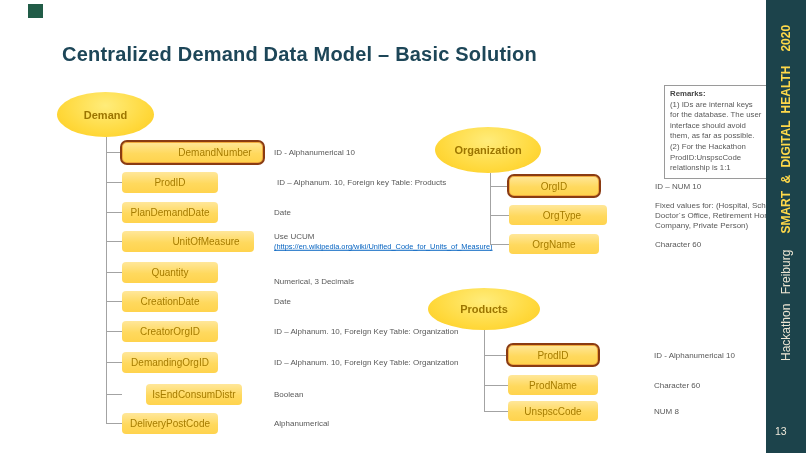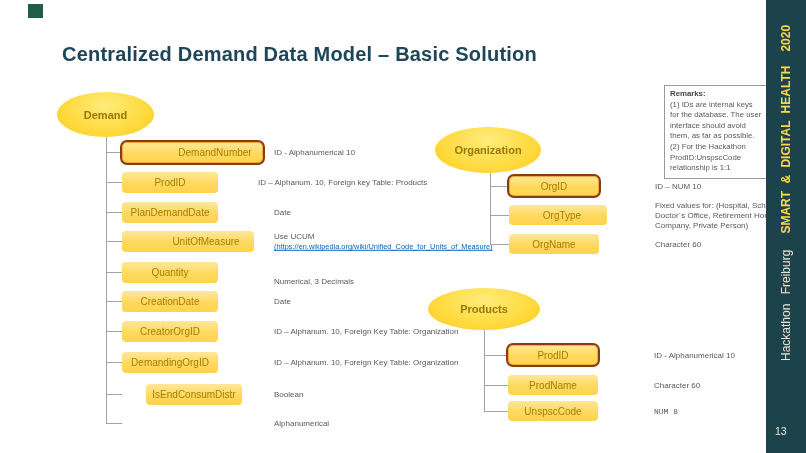--- a/index.html
+++ b/index.html
@@ -70,21 +70,21 @@
   <div class="hline" style="left:106px;top:152px;width:16px;"></div>
   <div class="box key" style="left:120px;top:140px;width:96px;height:21px;padding-left:45px;">
     <span>DemandNumber</span>
   </div>
   <div class="ann" style="left:226px;top:153px;">ID - Alphanumerical 10</div>
 
   <div class="hline" style="left:106px;top:182px;width:16px;"></div>
   <div class="box" style="left:122px;top:172px;">
     <span>ProdID</span>
   </div>
-  <div class="ann" style="left:210px;top:183px;">ID – Alphanum. 10, Foreign key Table: Products</div>
+  <div class="ann" style="left:229px;top:183px;">ID – Alphanum. 10, Foreign key Table: Products</div>
 
   <div class="hline" style="left:106px;top:212px;width:16px;"></div>
   <div class="box" style="left:122px;top:202px;">
     <span>PlanDemandDate</span>
   </div>
   <div class="ann" style="left:226px;top:213px;">Date</div>
 
   <div class="hline" style="left:106px;top:241px;width:16px;"></div>
   <div class="box" style="left:122px;top:231px;padding-left:36px;">
     <span>UnitOfMeasure</span>
@@ -118,20 +118,23 @@
   </div>
   <div class="ann" style="left:226px;top:363px;">ID – Alphanum. 10, Foreign Key Table: Organization</div>
 
   <div class="hline" style="left:106px;top:394px;width:16px;"></div>
   <div class="box" style="left:122px;top:384px;margin-left:24px;">
     <span>IsEndConsumDistr</span>
   </div>
   <div class="ann" style="left:226px;top:395px;">Boolean</div>
 
   <div class="hline" style="left:106px;top:423px;width:16px;"></div>
+  <div class="box" style="left:122px;top:413px;">
+    <span>DeliveryPostCode</span>
+  </div>
   <div class="ann" style="left:226px;top:424px;">Alphanumerical</div>
 
   <div class="ellipse" style="left:435px;top:127px;width:106px;height:46px;">
     <span>Organization</span>
   </div>
   <div class="vline" style="left:490px;top:173px;height:71px;"></div>
 
   <div class="hline" style="left:490px;top:186px;width:19px;"></div>
   <div class="box key" style="left:507px;top:174px;width:90px;height:20px;">
     <span>OrgID</span>
@@ -164,21 +167,21 @@
   <div class="hline" style="left:484px;top:385px;width:24px;"></div>
   <div class="box" style="left:508px;top:375px;width:90px;height:20px;">
     <span>ProdName</span>
   </div>
   <div class="ann" style="left:606px;top:386px;">Character 60</div>
 
   <div class="hline" style="left:484px;top:411px;width:24px;"></div>
   <div class="box" style="left:508px;top:401px;width:90px;height:20px;">
     <span>UnspscCode</span>
   </div>
-  <div class="ann" style="left:606px;top:412px;font-family:Liberation Mono, monospace;">NUM 8</div>
+  <div class="ann" style="left:606px;top:412px;">NUM 8</div>
 
   <div class="remarks">
     <span class="rtitle">Remarks:</span><br>
     <span>(1) IDs are internal keys for the database. The user interface should avoid them, as far as possible. (2) For the Hackathon ProdID:UnspscCode relationship is 1:1</span>
   </div>
 
   <div class="sidebar">
     <div class="sidebar-rotor">
       <span class="sb-event">Hackathon  Freiburg</span>
       <span class="sb-program">SMART  &amp;  DIGITAL  HEALTH</span>

